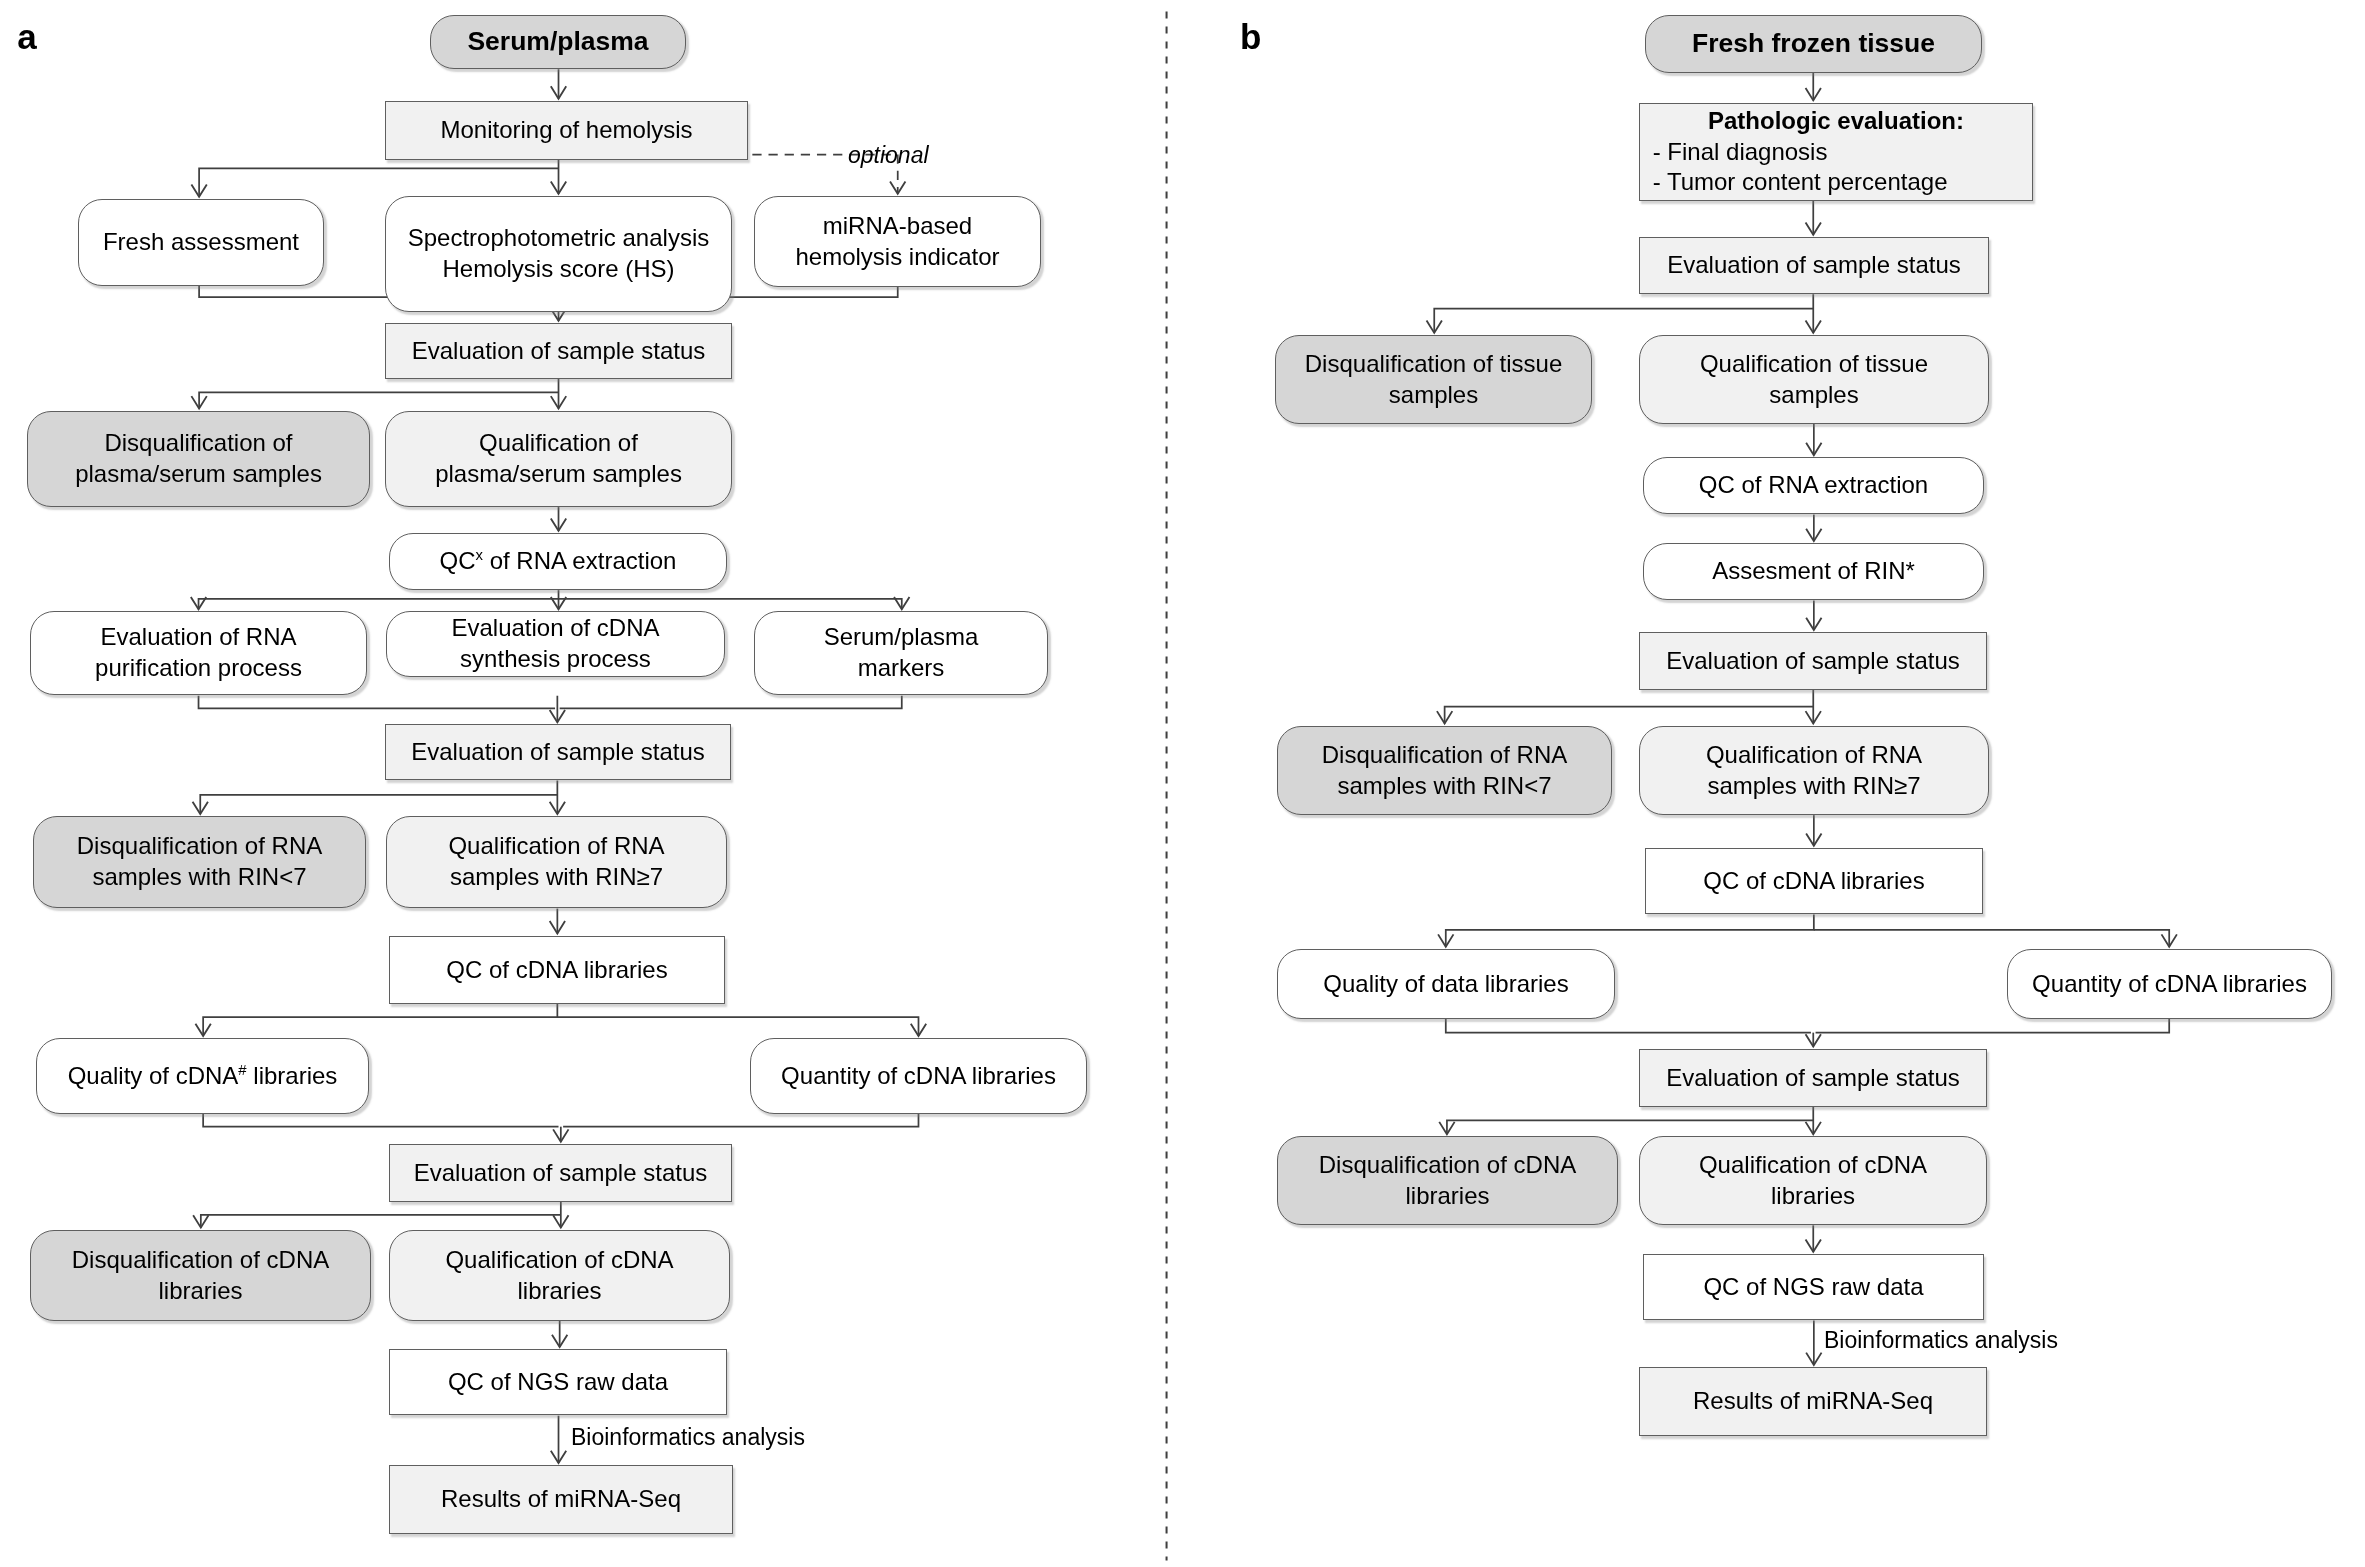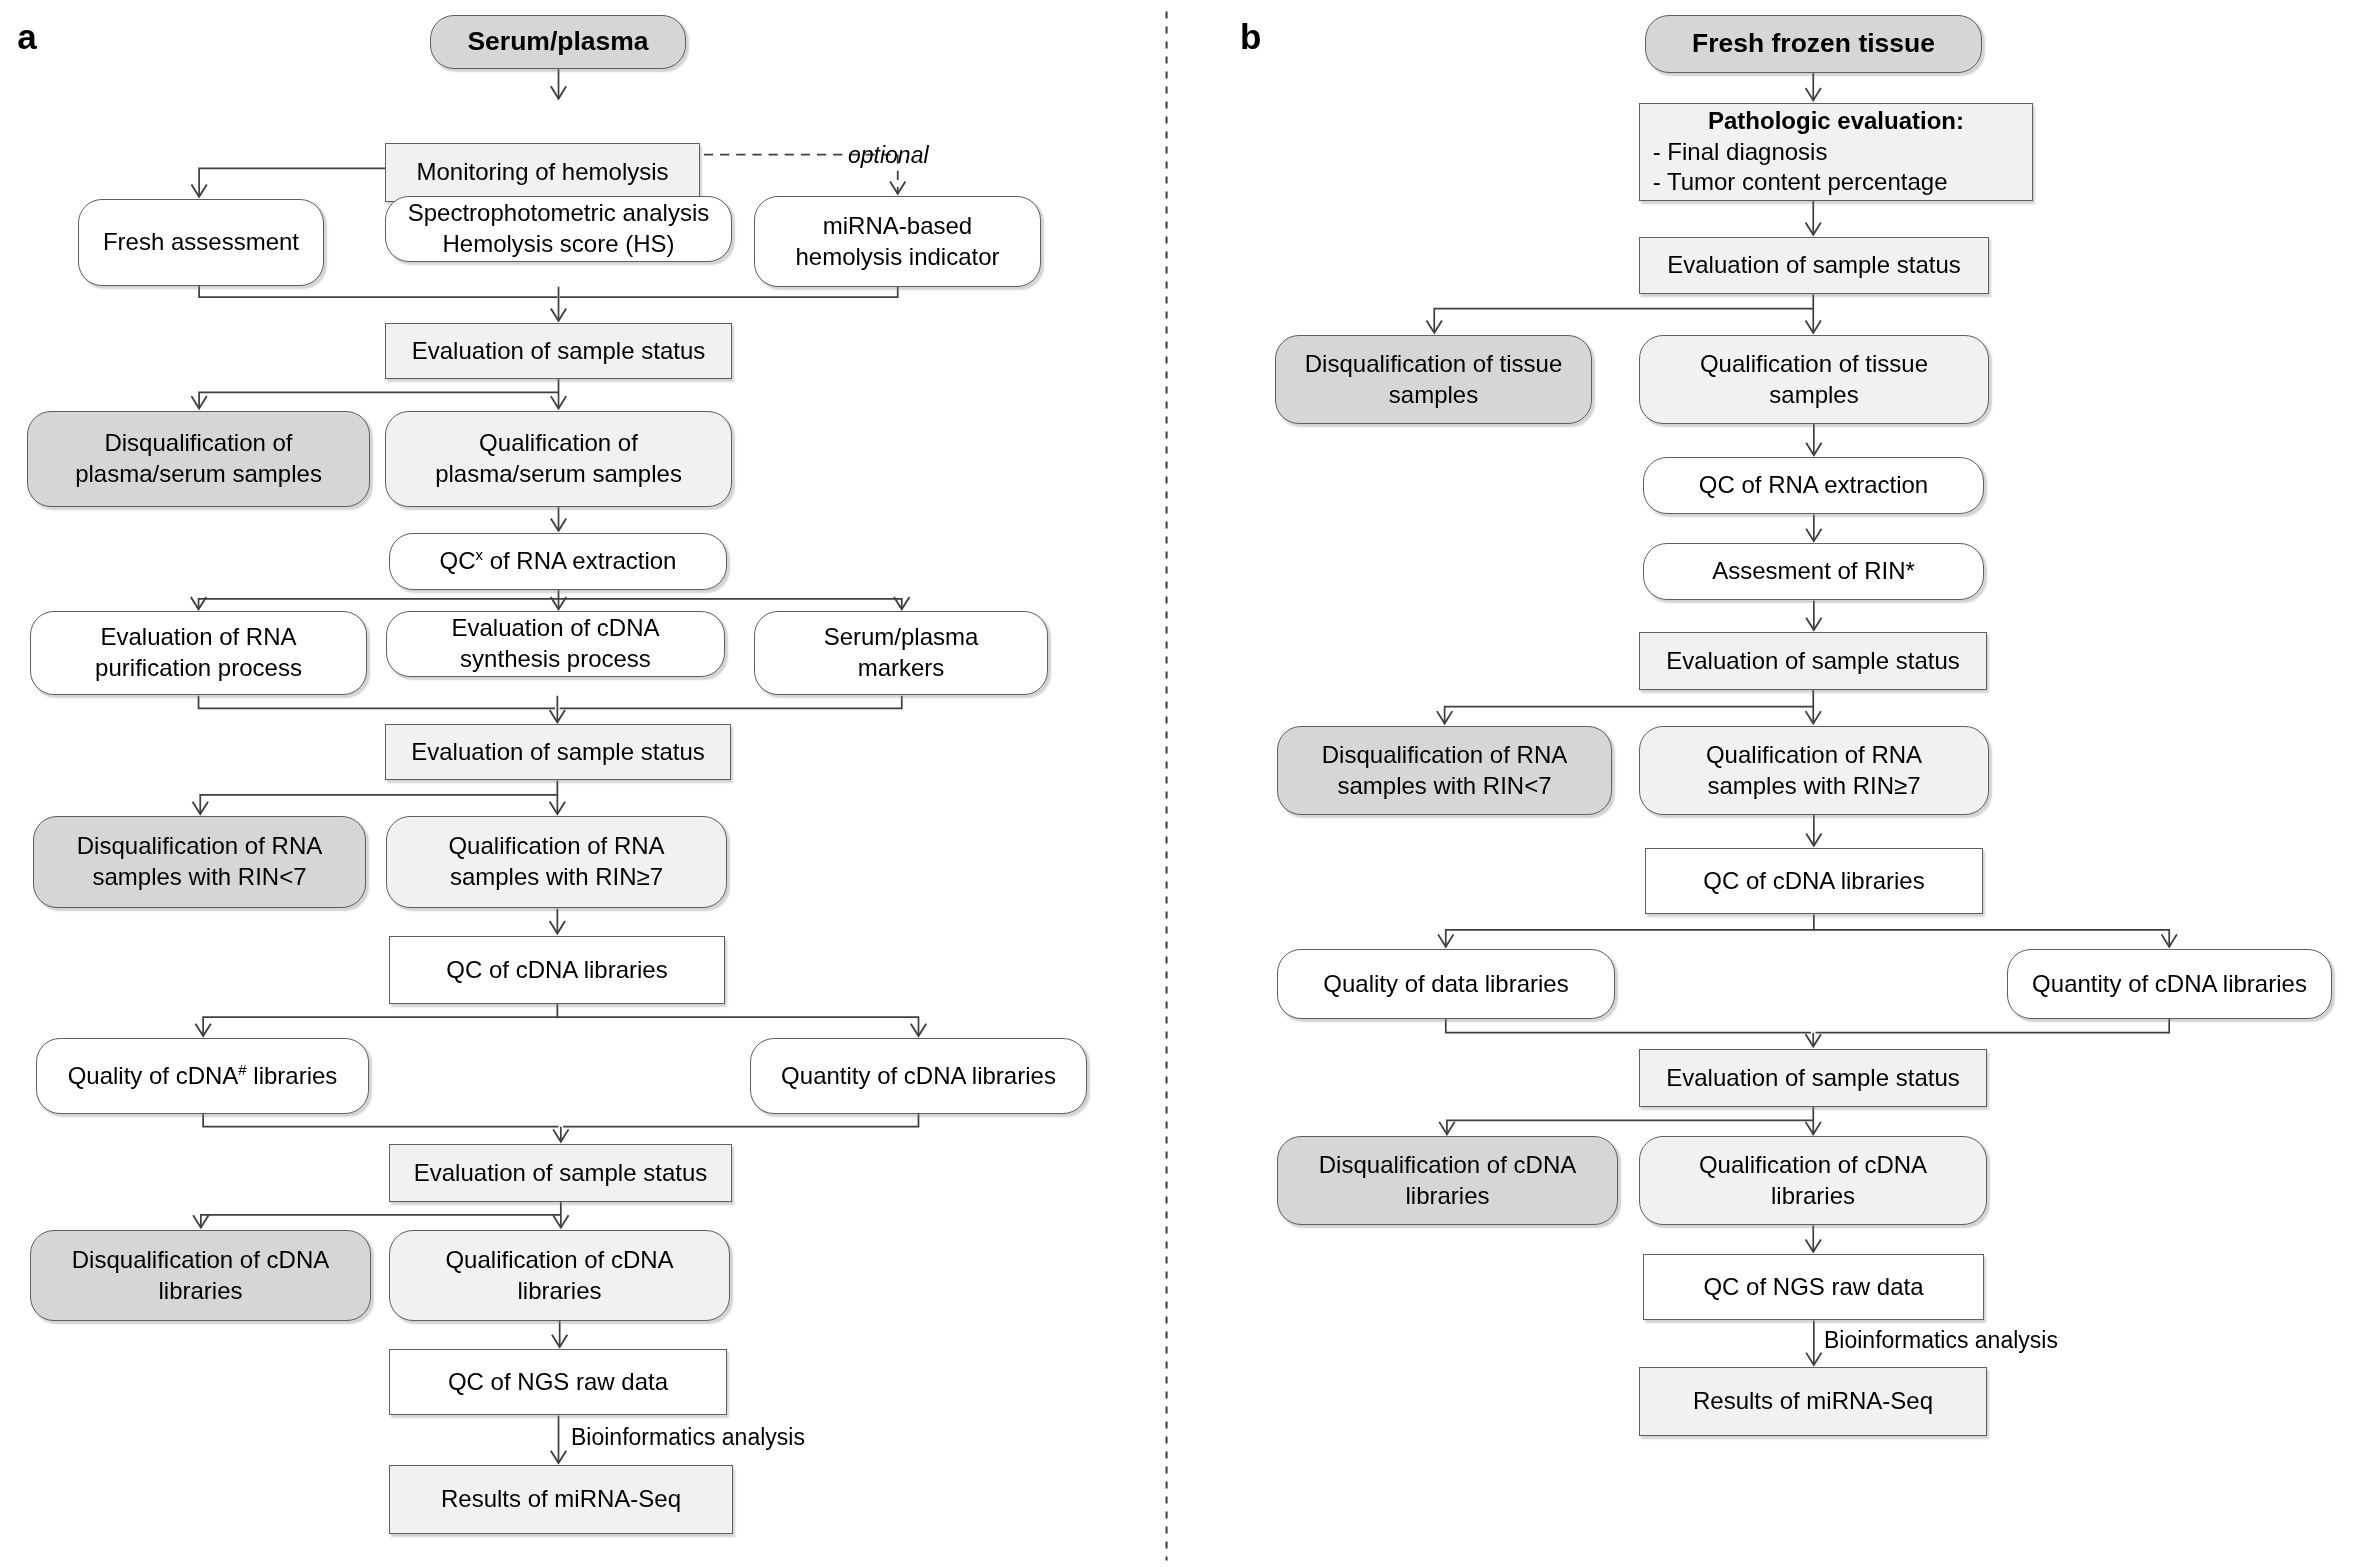--- a/index.html
+++ b/index.html
@@ -93,27 +93,27 @@
   <div class="panel-label" style="left:17.3px;top:17.3px;">a</div>
   <div class="panel-label" style="left:1240px;top:17.3px;">b</div>
 
   <div class="edge-label italic" style="left:848px;top:142px;">optional</div>
   <div class="edge-label" style="left:571px;top:1424px;">Bioinformatics analysis</div>
   <div class="edge-label" style="left:1824px;top:1327px;">Bioinformatics analysis</div>
 
   <div class="node gray rounded bold fs46" style="left:430px;top:15px;width:256px;height:54px;">
       <span class="lbl">Serum/plasma</span>
     </div>
-  <div class="node light" style="left:385px;top:101px;width:315px;height:59px;margin-top:42px;">
+  <div class="node light" style="left:385px;top:101px;width:363px;height:59px;">
       <span class="lbl">Monitoring of hemolysis</span>
     </div>
   <div class="node rounded" style="left:78px;top:199px;width:246px;height:87px;">
       <span class="lbl">Fresh assessment</span>
     </div>
-  <div class="node rounded" style="left:385px;top:196px;width:347px;height:66px;">
+  <div class="node rounded" style="left:385px;top:196px;width:347px;height:116px;">
       <span class="lbl">Spectrophotometric analysis<br>Hemolysis score (HS)</span>
     </div>
   <div class="node rounded" style="left:754px;top:196px;width:287px;height:91px;">
       <span class="lbl">miRNA-based<br>hemolysis indicator</span>
     </div>
   <div class="node light" style="left:385px;top:323px;width:347px;height:56px;">
       <span class="lbl">Evaluation of sample status</span>
     </div>
   <div class="node gray rounded" style="left:27px;top:411px;width:343px;height:96px;">
       <span class="lbl">Disqualification of<br>plasma/serum samples</span>

